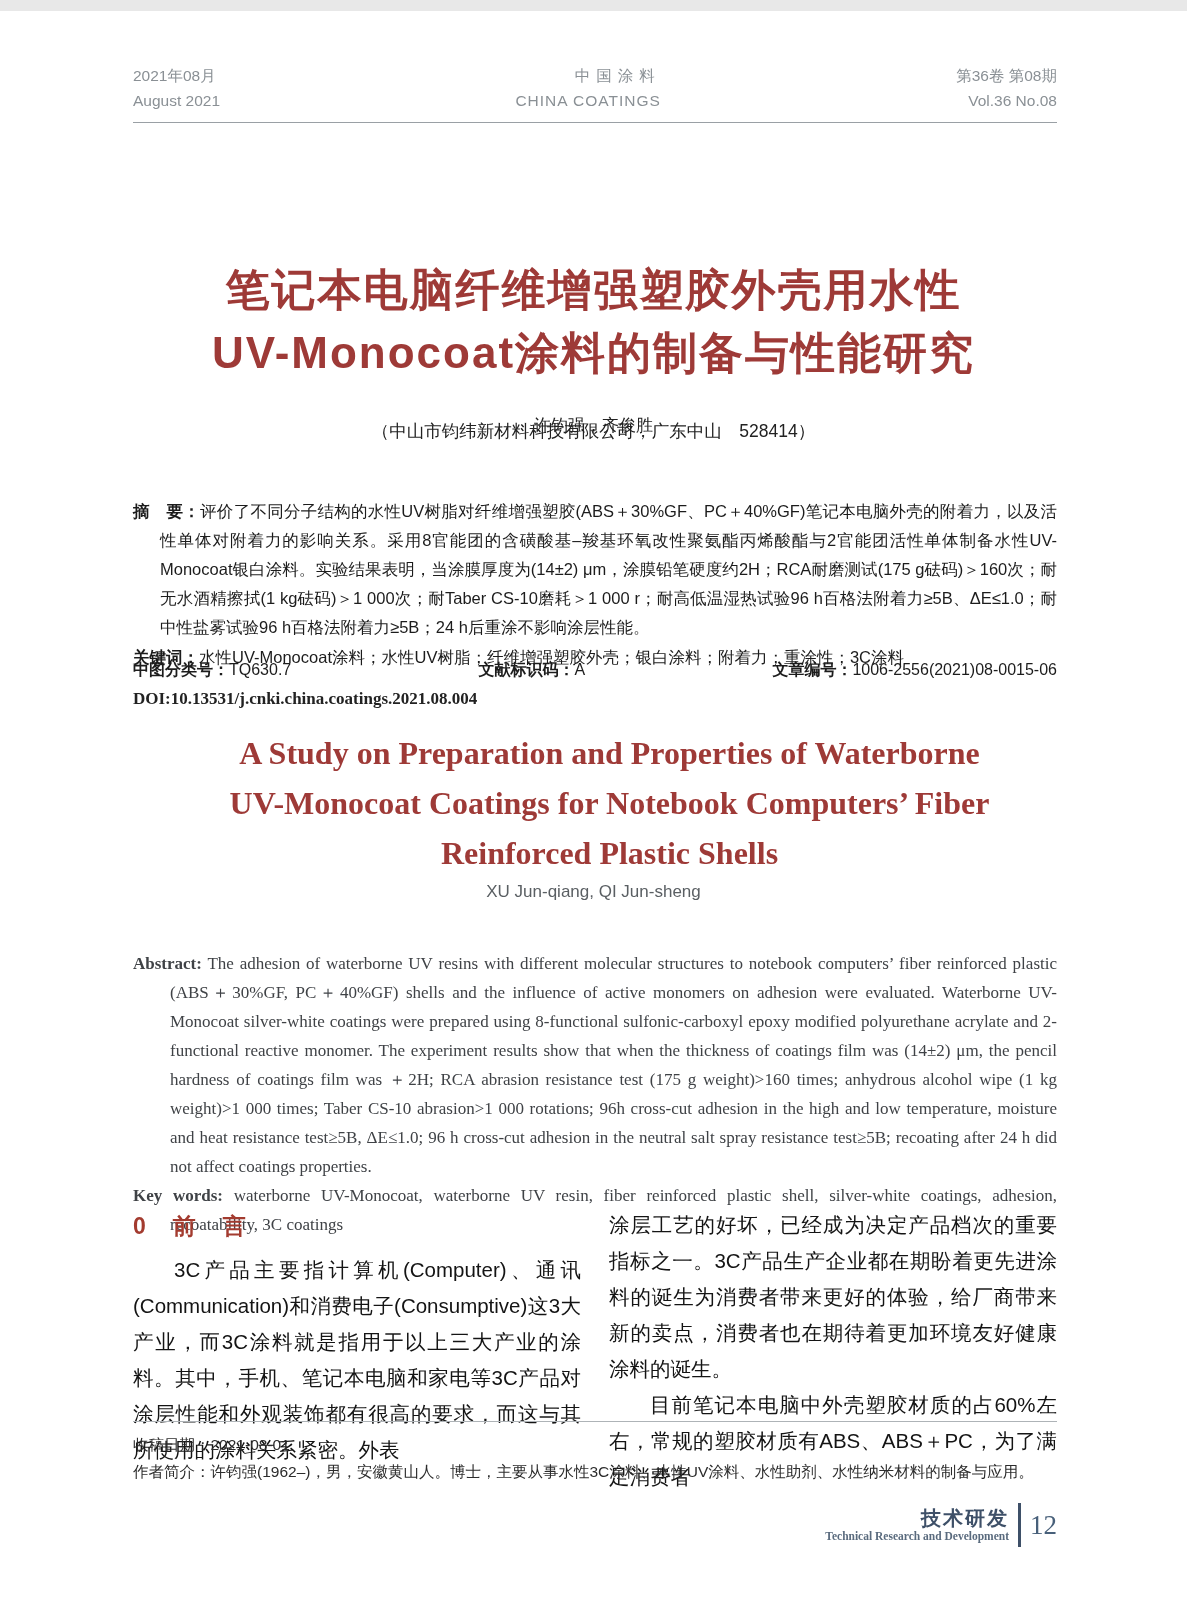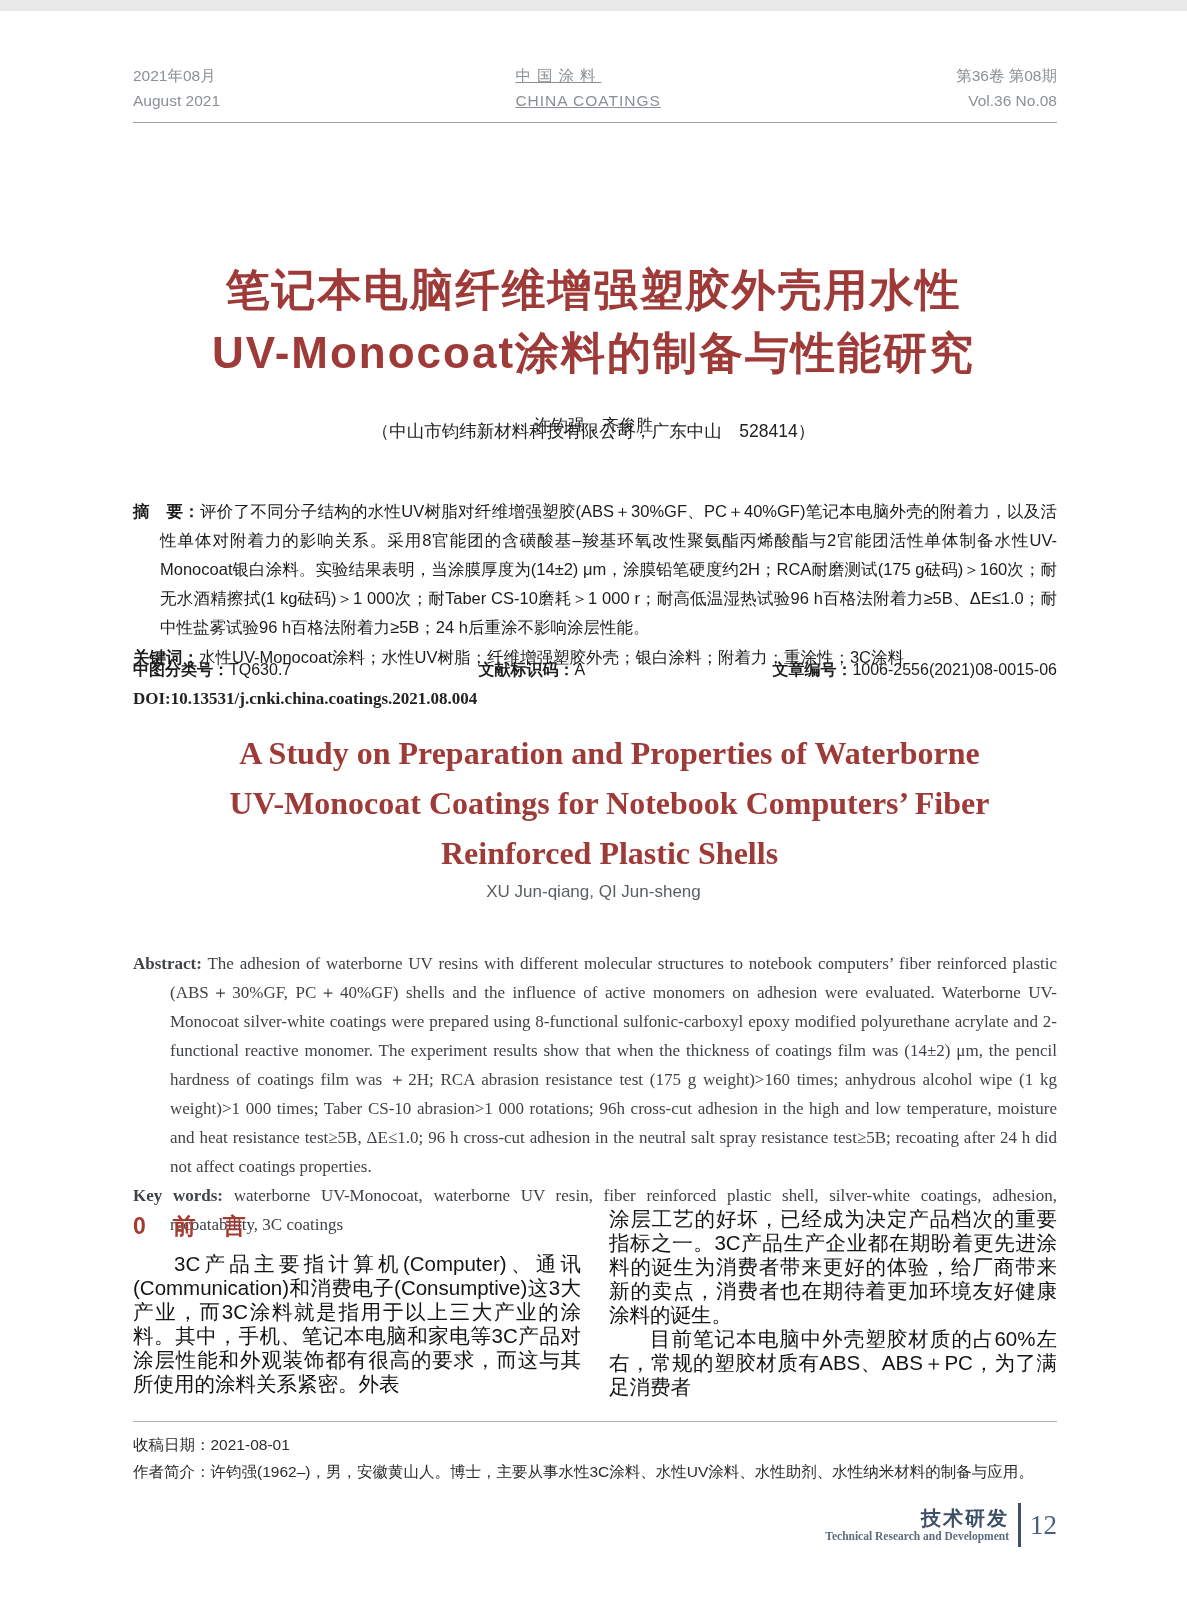--- a/index.html
+++ b/index.html
@@ -12,21 +12,21 @@
     color:#1d1d1d;
     overflow:hidden;
   }
   
   .jheader{
     position:absolute;top:52px;left:133px;width:924px;
     display:flex;justify-content:space-between;align-items:flex-start;
     color:#8a9095;font-size:15.5px;line-height:25px;
     border-bottom:1.5px solid #9aa0a5;padding-bottom:9px;
   }
-  .jheader .c{text-align:left;letter-spacing:6px;text-decoration:underline;}
+  .jheader .c{text-align:right;letter-spacing:6px;}
   .jheader .c .en{letter-spacing:1px;}
   .jheader .r{text-align:right;}
   
   .title-cn{
     position:absolute;top:247px;left:0;width:100%;
     text-align:center;color:#9e3a37;font-weight:bold;
     font-size:44px;line-height:63px;letter-spacing:2px;
   }
   .authors-cn{position:absolute;top:403px;left:0;width:100%;text-align:center;font-size:17px;color:#222;}
   .affil-cn{position:absolute;top:408px;left:0;width:100%;text-align:center;font-size:17.5px;color:#222;}
@@ -70,21 +70,21 @@
   .intro{
     position:absolute;top:1196px;left:133px;width:924px;
     display:flex;justify-content:space-between;
   }
   .col{width:448px;}
   .sec-head{
     color:#a33b2f;font-weight:bold;font-size:23px;letter-spacing:2px;
     margin:4px 0 10px 0;
   }
   .body-p{
-    font-size:20.5px;line-height:24px;text-align:justify;color:#141414;margin:0;
+    font-size:20.5px;line-height:36px;text-align:justify;color:#141414;margin:0;
   }
   .indent{text-indent:2em;}
   
   .footnote{
     position:absolute;top:1410px;left:133px;width:924px;
     border-top:1.5px solid #aeb3b7;padding-top:9px;
     font-size:15.5px;line-height:27px;color:#2c2c2c;
   }
   .footnote p{margin:0;}
   

